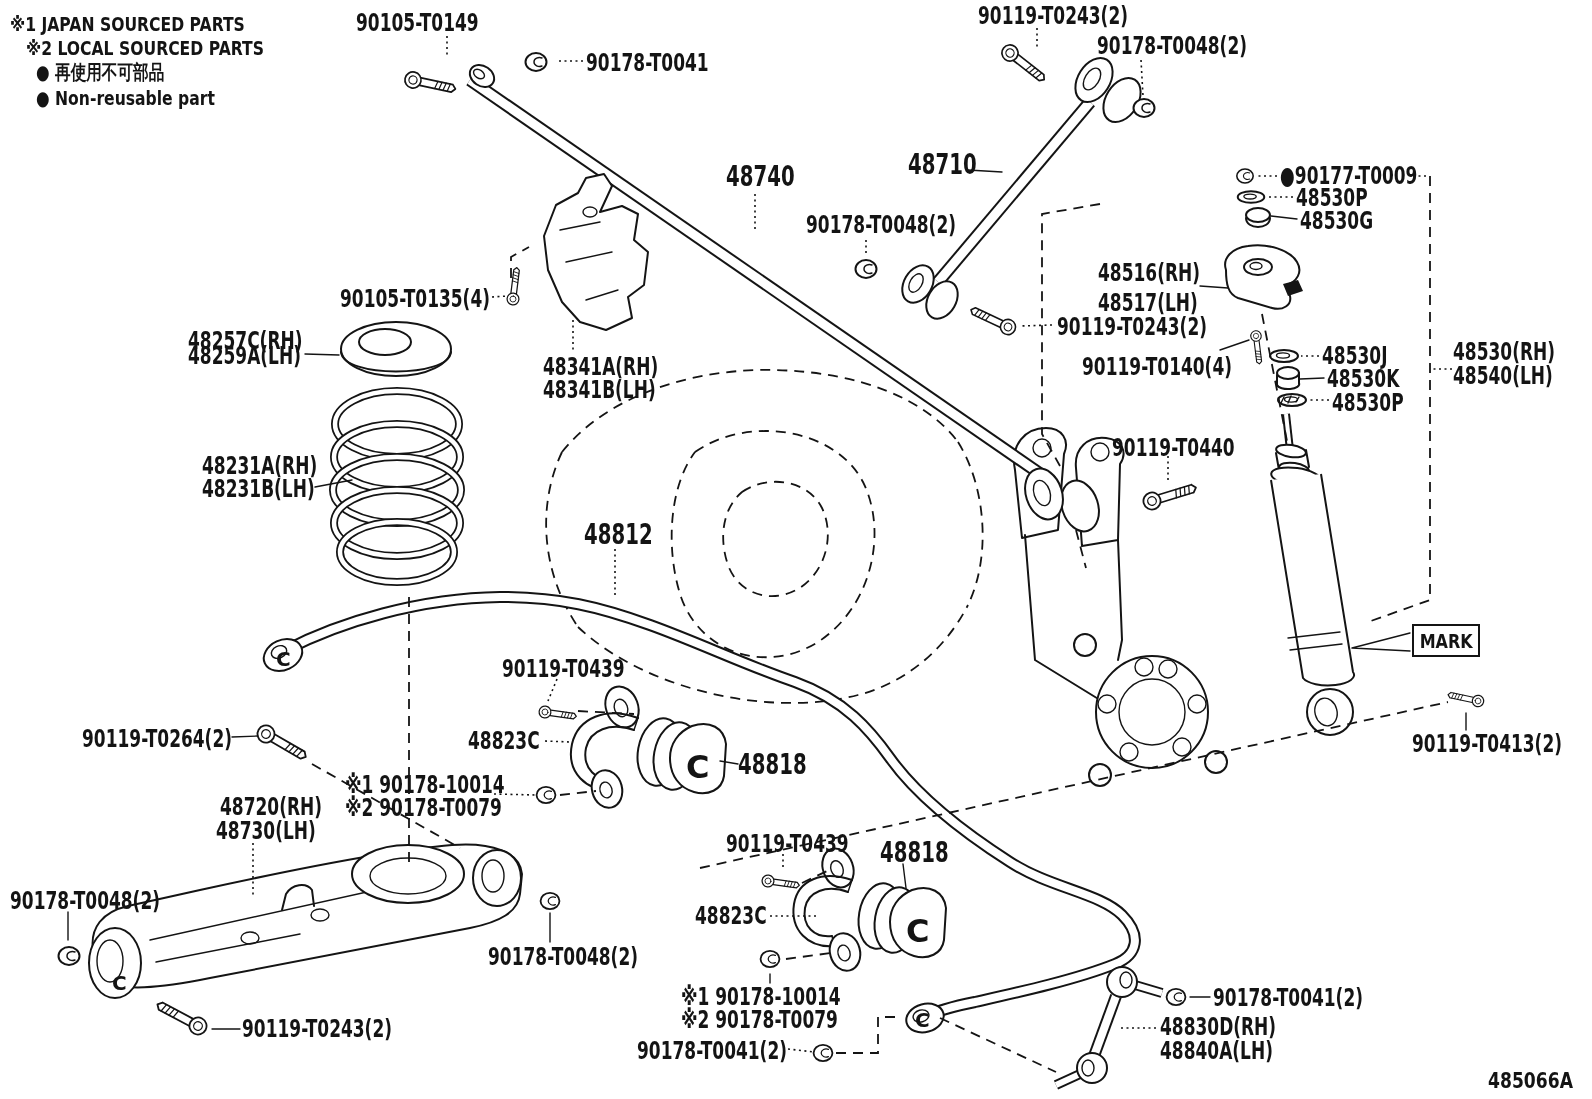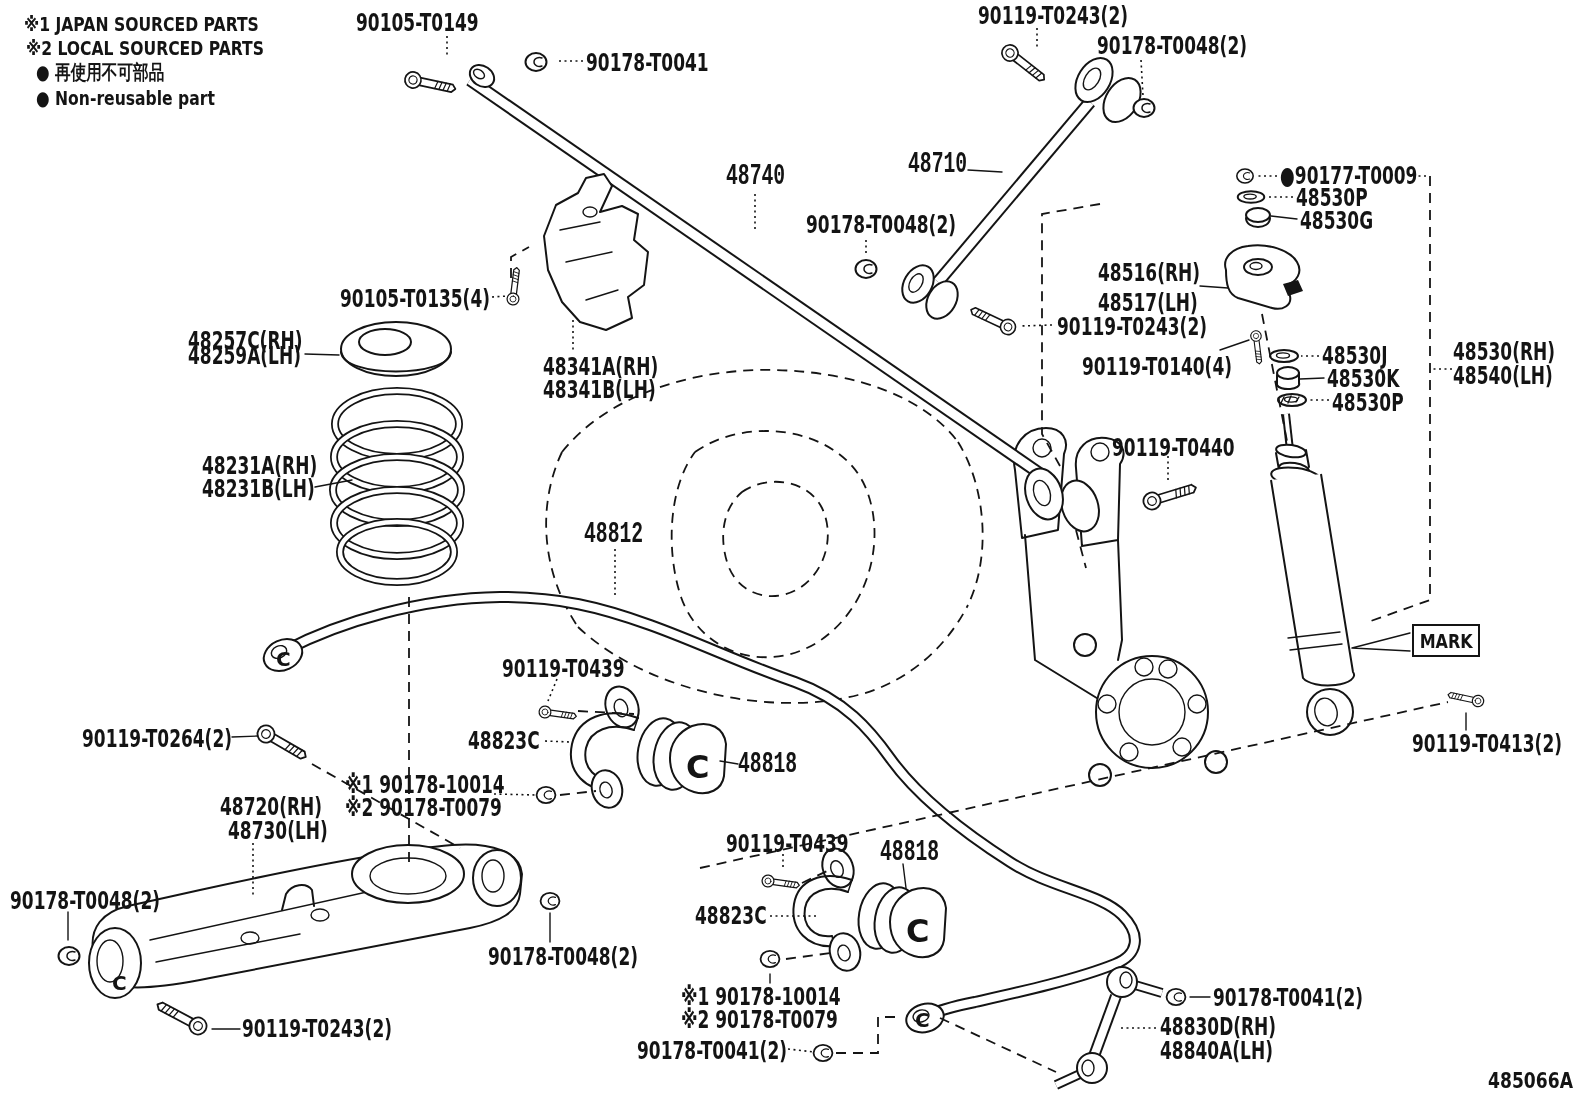--- a/index.html
+++ b/index.html
@@ -1,21 +1,21 @@
 <!DOCTYPE html>
 <html><head>
 <meta charset="utf-8">
 <style>
   html,body{margin:0;padding:0;background:#fff;}
   .stage{position:relative;width:1592px;height:1099px;background:#fff;overflow:hidden;
          font-family:"DejaVu Sans","Liberation Sans",sans-serif;color:#141414;}
   .stage svg{position:absolute;left:0;top:0;}
   .lbl{position:absolute;font-weight:bold;font-size:25px;line-height:1;white-space:nowrap;color:#141414;}
   .lbl>span{display:inline-block;transform:scaleX(.68);transform-origin:0 0;}
-  .lbl.big{font-size:29px;font-family:Liberation Mono, monospace;}
+  .lbl.big{font-size:29px;}
   .lbl.legend{font-size:20px;font-weight:bold;}
   .lbl.legend>span{transform:scaleX(.78);}
   .lbl.code{font-size:22px;}
   .lbl.code>span{transform:scaleX(.78);}
   .markbox{position:absolute;left:1412px;top:624px;width:64px;height:29px;border:2px solid #141414;
            display:flex;align-items:center;justify-content:center;font-weight:bold;font-size:20px;}
   .markbox>span{display:inline-block;transform:scaleX(.8);}
   
   .ln{fill:none;stroke:#141414;stroke-width:2;stroke-linecap:round;stroke-linejoin:round;}
   .thin{stroke-width:1.4;}
@@ -300,21 +300,21 @@
     <path class="dash" d="M 578,711 L 634,714"></path>
     <path class="dash" d="M 560,795 L 596,791"></path>
     <path class="dash" d="M 802,883 L 827,871"></path>
     <path class="dash" d="M 786,959 L 831,953"></path>
     <path class="dash" d="M 511,278 L 511,257 L 529,247"></path>
     <path class="dash" d="M 1262,314 L 1288,446"></path>
     <path class="dash" d="M 1076,530 L 1086,568"></path>
   </g>
 </svg>
 
-<div class="lbl legend" style="left:24px;top:14px"><span>※1 JAPAN SOURCED PARTS</span></div>
+<div class="lbl legend" style="left:10px;top:14px"><span>※1 JAPAN SOURCED PARTS</span></div>
 <div class="lbl legend" style="left:26px;top:38px"><span>※2 LOCAL SOURCED PARTS</span></div>
 <div class="lbl legend" style="left:36px;top:62px"><span>● 再使用不可部品</span></div>
 <div class="lbl legend" style="left:36px;top:88px"><span>● Non-reusable part</span></div>
 
 <div class="lbl" style="left:356px;top:10px"><span>90105-T0149</span></div>
 <div class="lbl" style="left:586px;top:50px"><span>90178-T0041</span></div>
 <div class="lbl" style="left:978px;top:3px"><span>90119-T0243(2)</span></div>
 <div class="lbl" style="left:1097px;top:33px"><span>90178-T0048(2)</span></div>
 <div class="lbl big" style="left:908px;top:150px"><span>48710</span></div>
 <div class="lbl big" style="left:726px;top:162px"><span>48740</span></div>
@@ -340,21 +340,21 @@
 <div class="lbl" style="left:202px;top:476px"><span>48231B(LH)</span></div>
 <div class="lbl" style="left:1112px;top:435px"><span>90119-T0440</span></div>
 <div class="lbl big" style="left:584px;top:520px"><span>48812</span></div>
 <div class="lbl" style="left:502px;top:656px"><span>90119-T0439</span></div>
 <div class="lbl" style="left:468px;top:728px"><span>48823C</span></div>
 <div class="lbl big" style="left:738px;top:750px"><span>48818</span></div>
 <div class="lbl" style="left:82px;top:726px"><span>90119-T0264(2)</span></div>
 <div class="lbl" style="left:345px;top:772px"><span>※1 90178-10014</span></div>
 <div class="lbl" style="left:345px;top:795px"><span>※2 90178-T0079</span></div>
 <div class="lbl" style="left:220px;top:794px"><span>48720(RH)</span></div>
-<div class="lbl" style="left:228px;top:818px"><span>48730(LH)</span></div>
+<div class="lbl" style="left:216px;top:818px"><span>48730(LH)</span></div>
 <div class="lbl" style="left:10px;top:888px"><span>90178-T0048(2)</span></div>
 <div class="lbl" style="left:726px;top:831px"><span>90119-T0439</span></div>
 <div class="lbl big" style="left:880px;top:838px"><span>48818</span></div>
 <div class="lbl" style="left:695px;top:903px"><span>48823C</span></div>
 <div class="lbl" style="left:488px;top:944px"><span>90178-T0048(2)</span></div>
 <div class="lbl" style="left:242px;top:1016px"><span>90119-T0243(2)</span></div>
 <div class="lbl" style="left:681px;top:984px"><span>※1 90178-10014</span></div>
 <div class="lbl" style="left:681px;top:1007px"><span>※2 90178-T0079</span></div>
 <div class="lbl" style="left:637px;top:1038px"><span>90178-T0041(2)</span></div>
 <div class="lbl" style="left:1213px;top:985px"><span>90178-T0041(2)</span></div>

